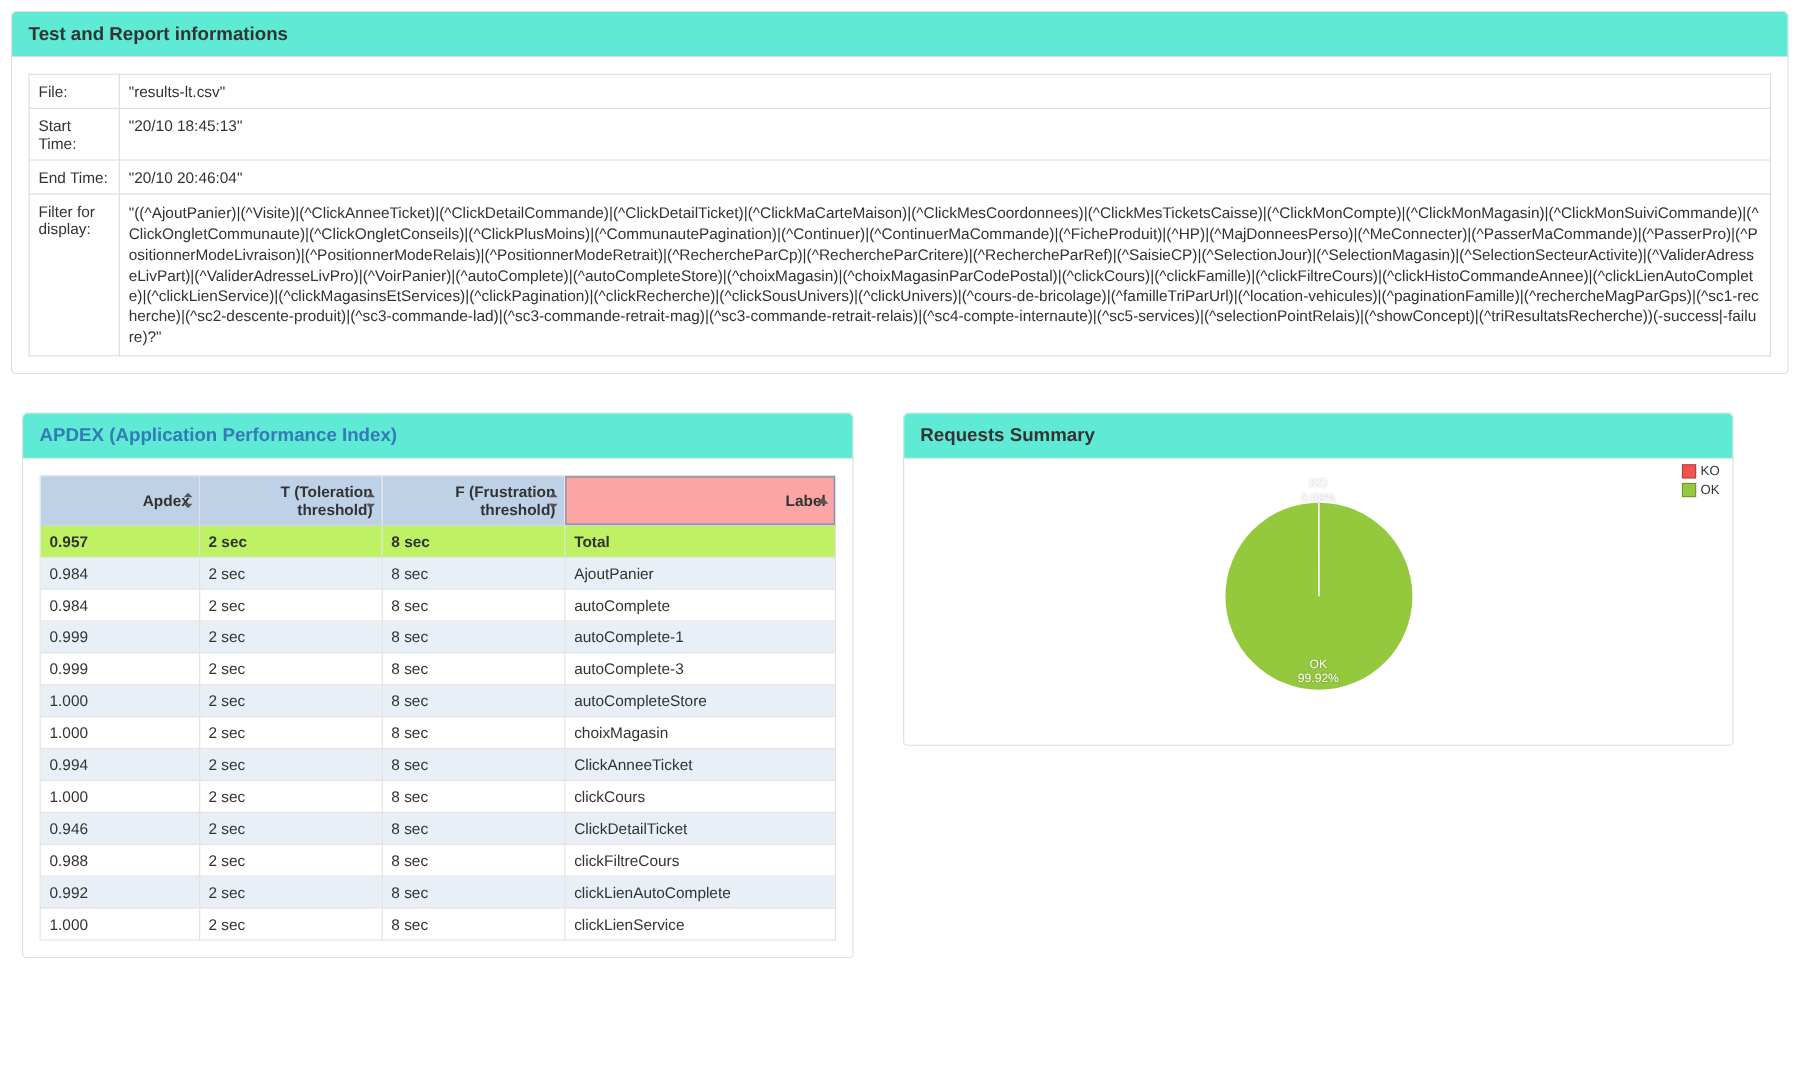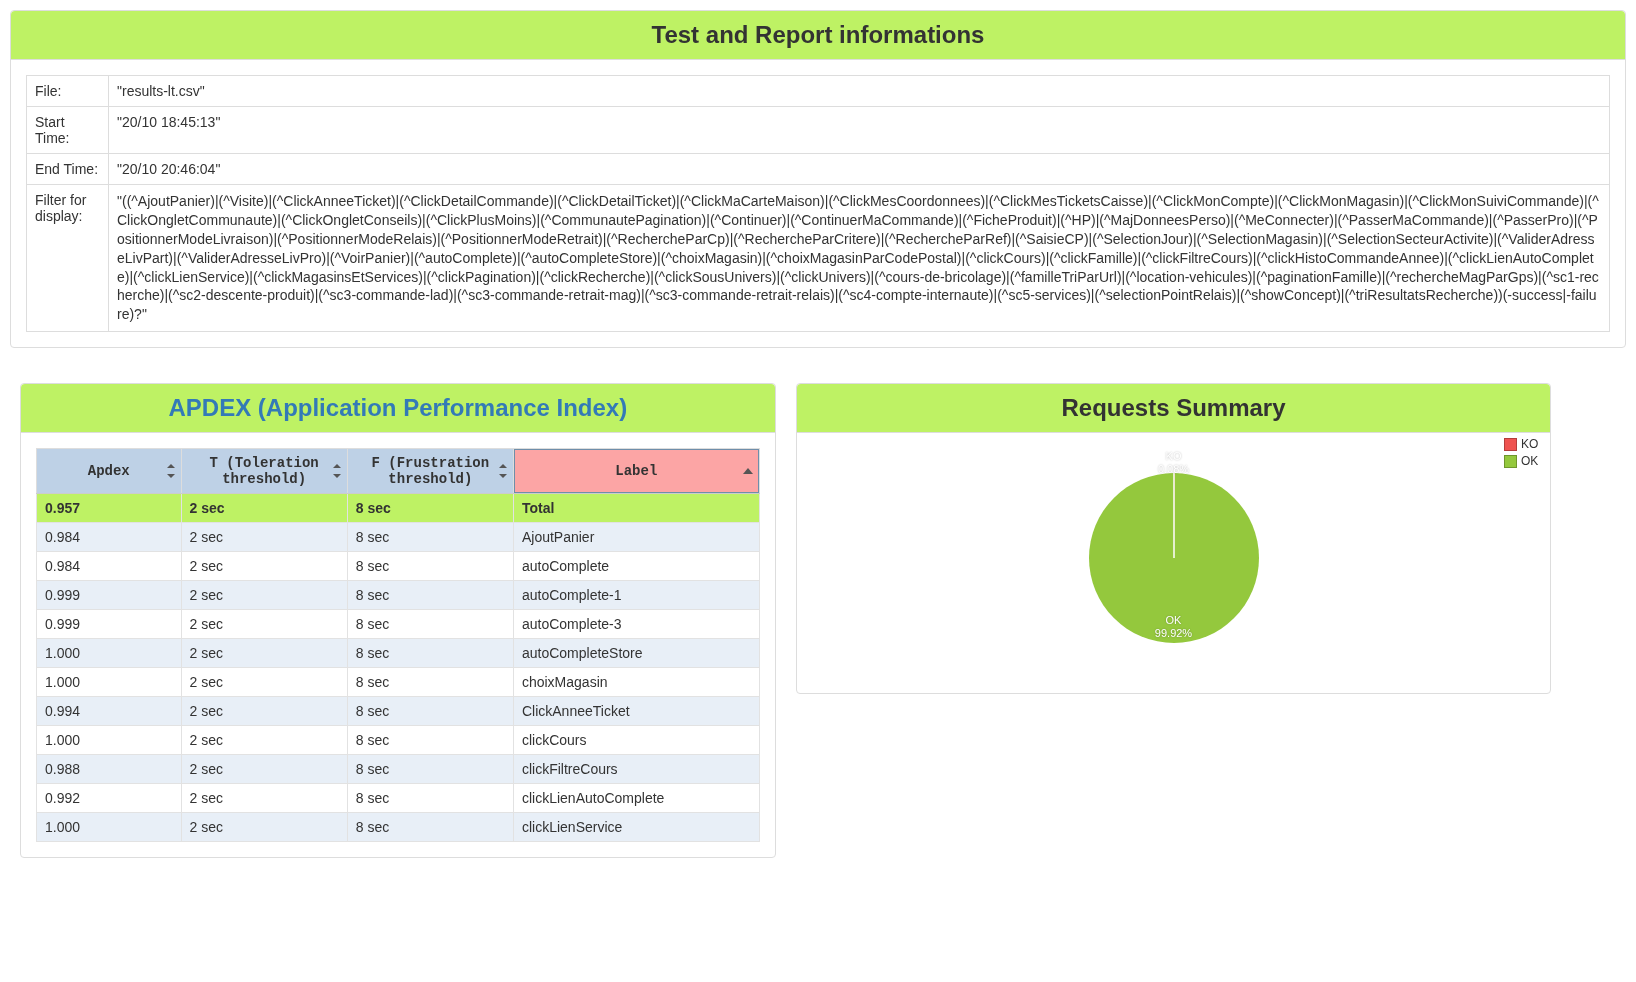--- a/index.html
+++ b/index.html
@@ -9,26 +9,25 @@
     font-family: "Helvetica Neue", Helvetica, Arial, sans-serif;
     font-size: 14px;
     color: #333;
   }
   .panel {
     border: 1px solid #ddd;
     border-radius: 4px;
     margin: 10px 10px 25px 10px;
   }
   .panel-heading {
-    background: #bef264;
+    background: #5eead4;
     border-bottom: 1px solid #ddd;
     padding: 10px 15px;
-    text-align: center;
     color: #333;
-    font-size: 24px;
+    font-size: 17px;
     font-weight: 600;
     border-top-left-radius: 4px;
     border-top-right-radius: 4px;
   }
   .panel-heading.apdex-title {
     color: #337ab7;
   }
   .panel-body {
     padding: 15px;
   }
@@ -47,40 +46,40 @@
     width: 65px;
     white-space: normal;
   }
   .filter-text {
     line-height: 1.35;
     word-break: break-all;
   }
 
   .cols {
     display: flex;
+    gap: 25px;
     padding: 0 10px;
   }
   .col-left  { width: 48%; }
   .col-right { width: 48%; }
 
   
   .data-table {
     width: 100%;
     border-collapse: collapse;
     font-size: 14px;
   }
   .data-table thead th {
     background: #bed1e6;
     border: 1px solid #ddd;
     border-bottom: 1px solid #ccc;
     padding: 6px 8px;
     font-weight: 600;
     position: relative;
-    text-align: center;
-    font-family: Liberation Mono, monospace;
+    text-align: right;
   }
   .data-table thead th.sorted {
     background: #fca5a5;
     box-shadow: inset 0 0 0 1px #6f8eaa;
   }
   .data-table tbody td {
     border: 1px solid #e2e2e2;
     padding: 6px 8px;
   }
   .data-table tbody tr:nth-child(odd)  td { background: #ffffff; }
@@ -247,20 +246,26 @@
                 <td>8 sec</td>
                 <td>ClickAnneeTicket</td>
               </tr>
               <tr>
                 <td>1.000</td>
                 <td>2 sec</td>
                 <td>8 sec</td>
                 <td>clickCours</td>
               </tr>
               <tr>
+                <td>0.946</td>
+                <td>2 sec</td>
+                <td>8 sec</td>
+                <td>ClickDetailTicket</td>
+              </tr>
+              <tr>
                 <td>0.988</td>
                 <td>2 sec</td>
                 <td>8 sec</td>
                 <td>clickFiltreCours</td>
               </tr>
               <tr>
                 <td>0.992</td>
                 <td>2 sec</td>
                 <td>8 sec</td>
                 <td>clickLienAutoComplete</td>

